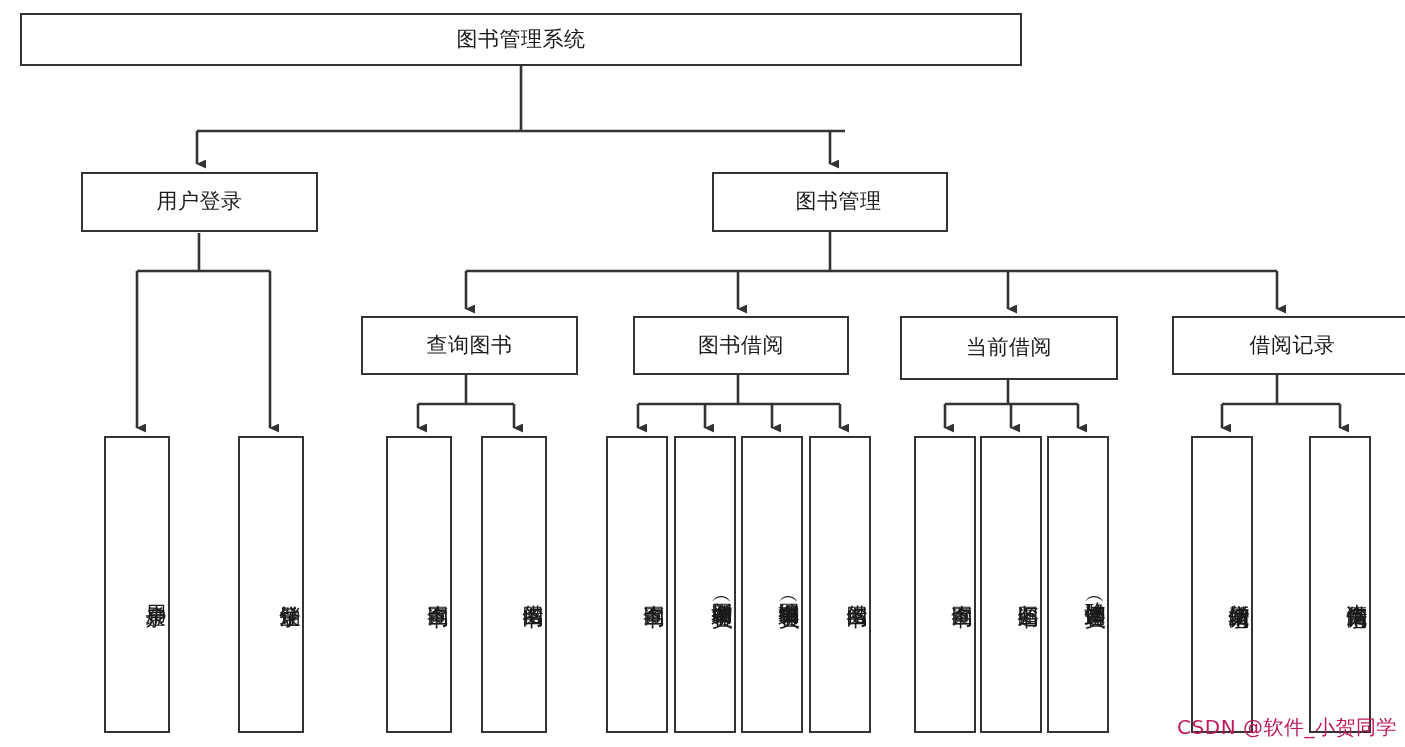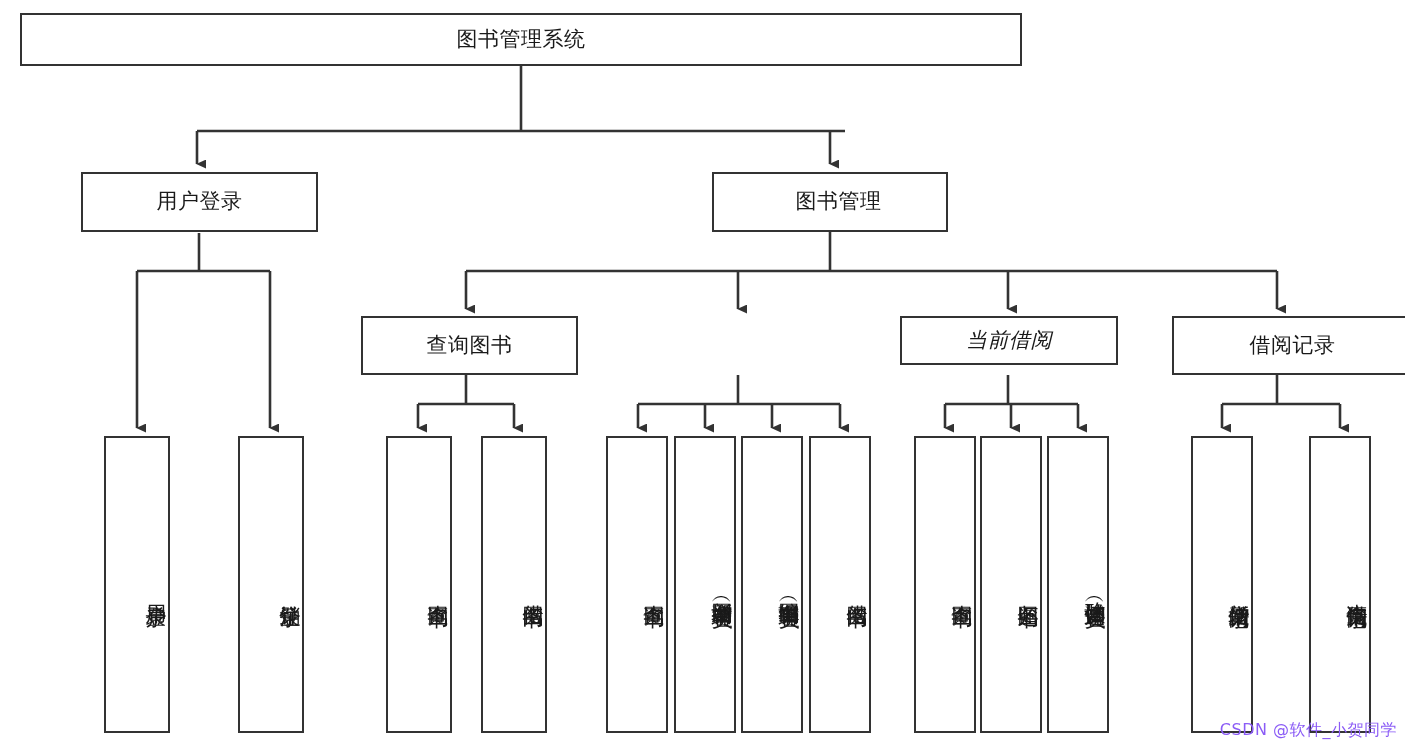--- a/index.html
+++ b/index.html
@@ -52,22 +52,22 @@
     letter-spacing: 1px;
     align-items: flex-start;
     justify-content: center;
     padding-top: 10px;
     overflow: hidden;
   }
   .watermark {
     position: absolute;
     right: 8px;
     bottom: 6px;
-    font-size: 16px;
-    color: #8b5cf6;
+    font-size: 20px;
+    color: #be185d;
     letter-spacing: 0.5px;
     white-space: nowrap;
     z-index: 5;
     font-family: "DejaVu Sans", "Liberation Sans", sans-serif;
   }
 </style>
 </head>
 <body>
 
 <div id="diagram-root">
@@ -121,21 +121,22 @@
       <path d="M1340,404 L1340,428" marker-end="url(#arrowhead)"></path>
     </g>
   </svg>
 
   <div class="node node-h" style="left:20px; top:13px; width:1002px; height:53px;">图书管理系统</div>
 
   <div class="node node-h" style="left:81px; top:172px; width:237px; height:60px;">用户登录</div>
   <div class="node node-h" style="left:712px; top:172px; width:236px; height:60px;padding-left:17px;">图书管理</div>
 
   <div class="node node-h" style="left:361px; top:316px; width:217px; height:59px;">查询图书</div>
-  <div class="node node-h" style="left:900px; top:316px; width:218px; height:49px;font-style:italic;">当前借阅</div>
+  <div class="node node-h" style="left:633px; top:316px; width:216px; height:59px;">图书借阅</div>
+  <div class="node node-h" style="left:900px; top:316px; width:218px; height:64px;">当前借阅</div>
   <div class="node node-h" style="left:1172px; top:316px; width:241px; height:59px;">借阅记录</div>
 
   <div class="node node-v" style="left:104px; top:436px; width:66px; height:297px;">用户登录</div>
   <div class="node node-v" style="left:238px; top:436px; width:66px; height:297px;">注销登录</div>
 
   <div class="node node-v" style="left:386px; top:436px; width:66px; height:297px;">查询图书</div>
   <div class="node node-v" style="left:481px; top:436px; width:66px; height:297px;">借阅图书</div>
 
   <div class="node node-v" style="left:606px; top:436px; width:62px; height:297px;">查询图书</div>
   <div class="node node-v" style="left:674px; top:436px; width:62px; height:297px;">新增图书（管理员）</div>

